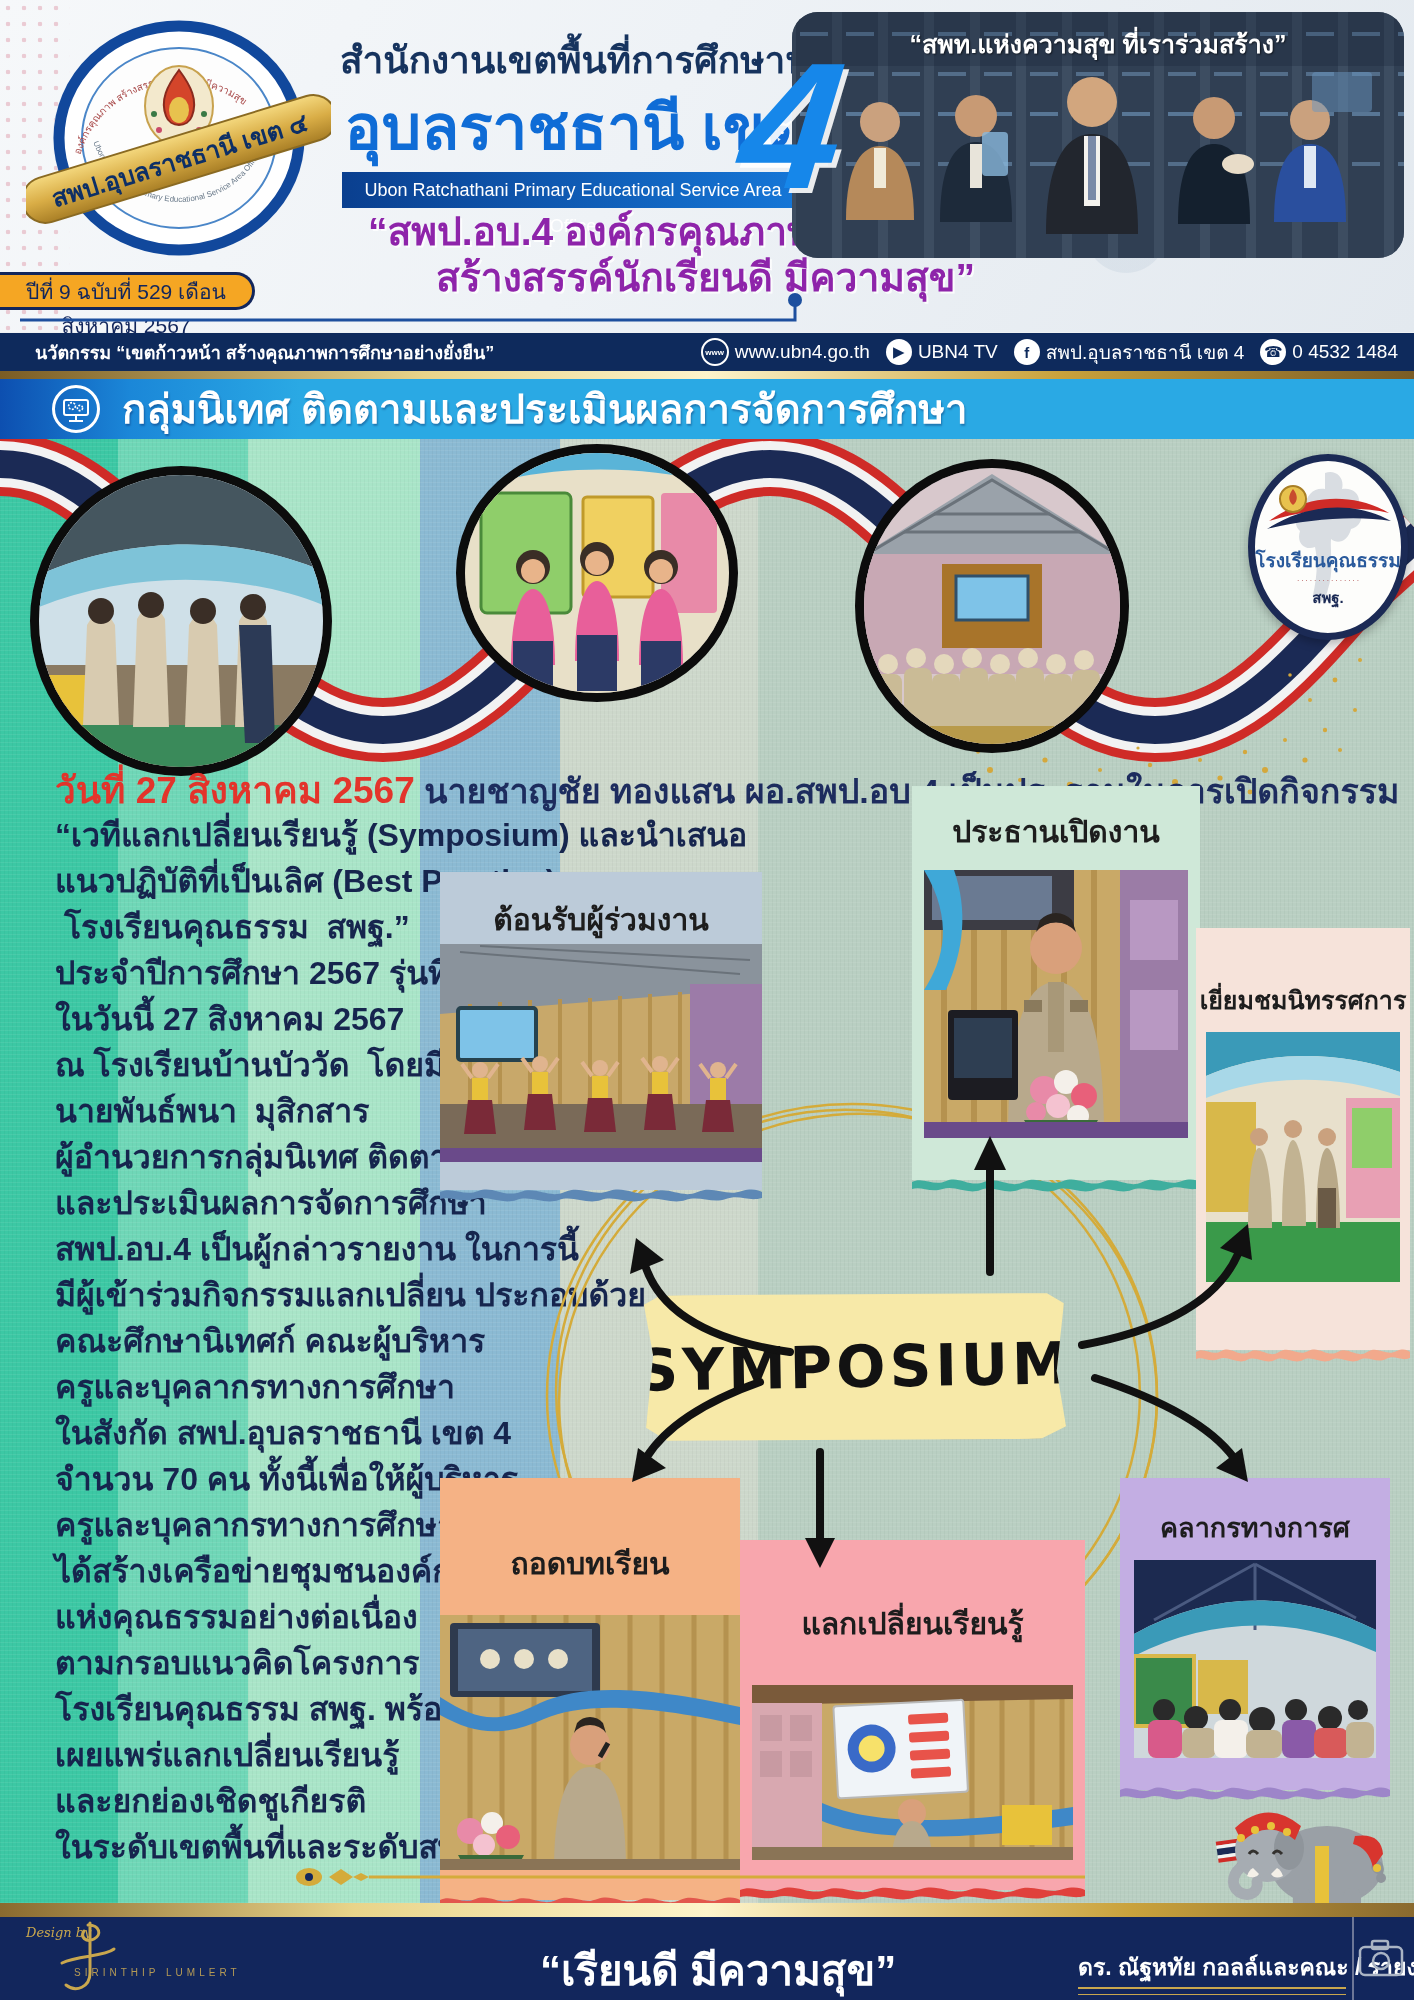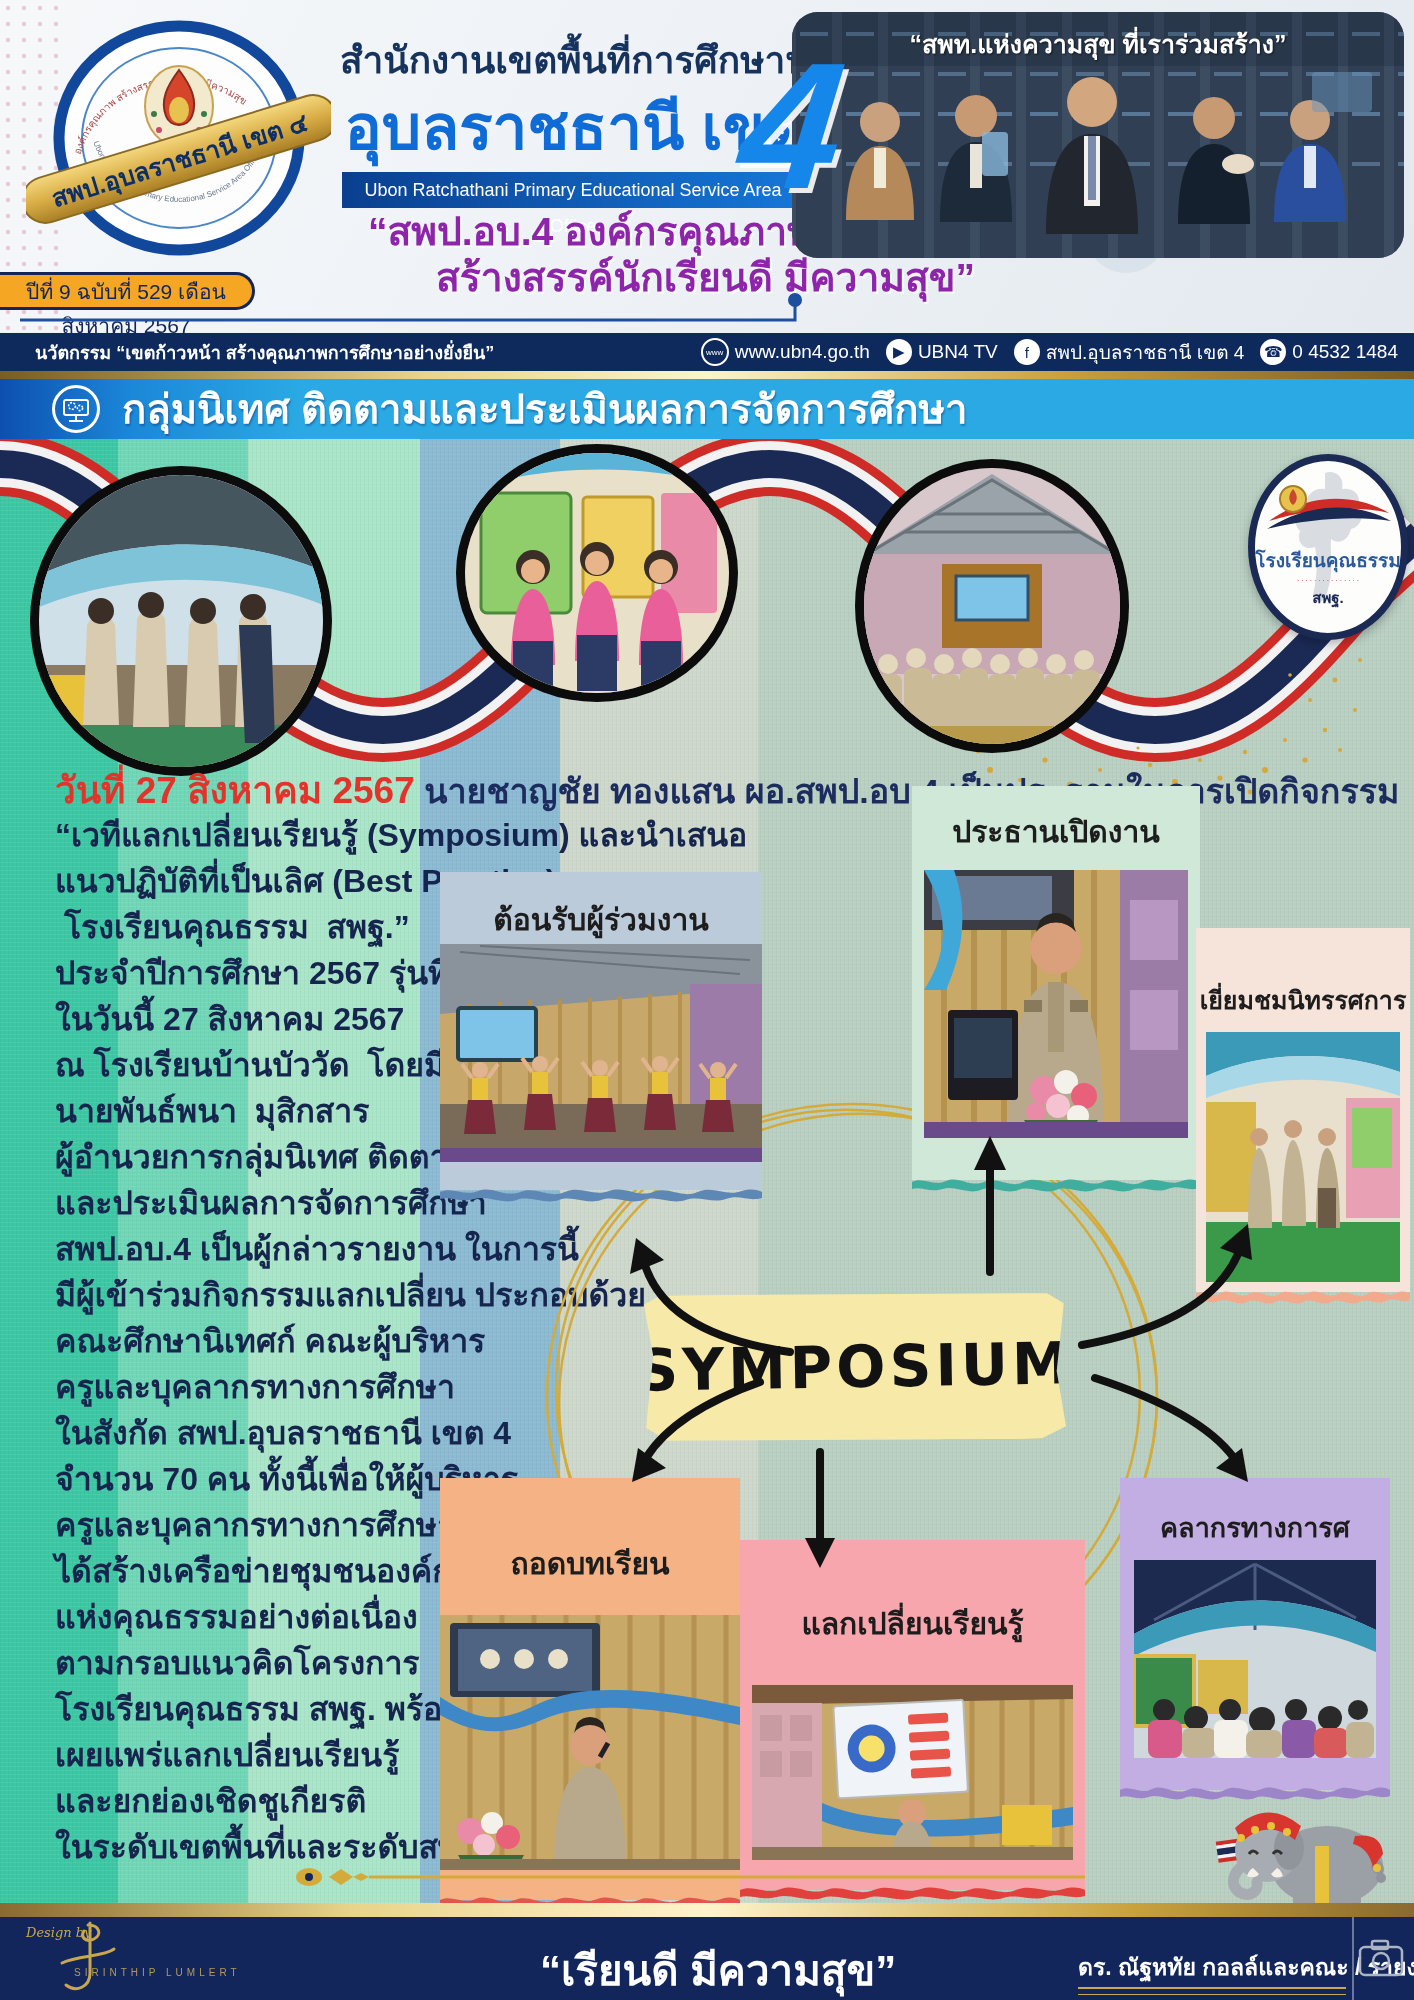--- a/index.html
+++ b/index.html
@@ -30,21 +30,21 @@
         font-size:21px;font-weight:normal;color:#12265c;box-sizing:border-box;z-index:3;}
   .h-photo{left:792px;top:12px;width:612px;height:246px;border-radius:26px;overflow:hidden;z-index:2;}
   .h-caption{left:0;top:12px;width:100%;text-align:center;color:#fff;font-size:25px;font-weight:bold;
         text-shadow:1px 1px 2px rgba(0,0,0,.6);z-index:2;}
   
   .infobar{left:0;top:333px;width:1414px;height:38px;background:#0e2a5c;color:#fff;display:flex;
         align-items:center;z-index:2;}
   .infobar .slog{margin-left:35px;font-size:18px;font-weight:bold;white-space:nowrap;}
   .infobar .right{margin-left:auto;margin-right:16px;display:flex;align-items:center;gap:16px;font-size:19px;}
   .ico{width:26px;height:26px;border-radius:50%;background:#fff;color:#0e2a5c;display:inline-flex;
-        align-items:center;justify-content:center;font-size:15px;font-weight:normal;margin-right:6px;}
+        align-items:center;justify-content:center;font-size:15px;font-weight:bold;margin-right:6px;}
   .ico.globe{background:transparent;border:2px solid #fff;color:#fff;font-size:8px;width:24px;height:24px;}
   .goldstrip{left:0;top:371px;width:1414px;height:8px;
         background:linear-gradient(90deg,#7a5c24,#e8d48a 30%,#fdf4cb 50%,#c9a23c 75%,#7a5c24);}
   .banner{left:0;top:379px;width:1414px;height:60px;display:flex;align-items:center;
         background:linear-gradient(90deg,#0d4fb0 0,#1b87d8 130px,#2aa9e4 300px,#2aa9e4 100%);z-index:2;}
   .banner-ico{width:48px;height:48px;border:3px solid #fff;border-radius:50%;margin-left:52px;
         display:flex;align-items:center;justify-content:center;box-sizing:border-box;}
   .banner-title{margin-left:22px;color:#fff;font-size:40px;font-weight:bold;white-space:nowrap;
         text-shadow:1px 2px 2px rgba(0,0,60,.3);}
   
@@ -521,21 +521,21 @@
           <path d="M100,250 L174,250 L164,268 L110,268 Z" fill="#3a6a3a"></path>
         </g>
         <rect y="252" width="264" height="16" fill="#6a4a8a"></rect>
       </svg>
     </div>
     <svg class="wave" style="bottom:-16px" viewBox="0 0 320 24" preserveAspectRatio="none">
       <path fill="#3fae9e" d="M0,10 C12,4 24,15 38,9 C52,3 64,16 80,10 C96,4 108,17 124,10 C140,3 152,15 168,9 C184,3 196,16 212,10 C228,4 240,17 256,10 C272,3 284,15 300,9 C310,6 316,8 320,10 L320,16 C306,20 298,12 284,17 C270,22 258,13 244,18 C230,23 216,13 202,18 C188,23 174,13 160,18 C146,23 132,13 118,18 C104,23 90,13 76,18 C62,23 48,13 34,17 C20,21 10,14 0,17 Z"></path>
     </svg>
   </div>
 
-  <div class="card" style="left:1196px;top:928px;width:214px;height:364px;background:#f6e3da">
+  <div class="card" style="left:1196px;top:928px;width:214px;height:422px;background:#f6e3da">
     <div class="card-label" style="top:52px;font-size:25px;">เยี่ยมชมนิทรรศการ</div>
     <div class="card-photo" style="left:10px;top:104px;width:194px;height:250px;">
       <svg width="194" height="250" viewBox="0 0 194 250" preserveAspectRatio="none">
         <rect width="194" height="250" fill="#e8e0cc"></rect>
         <path d="M0,0 L194,0 L194,40 C130,18 60,18 0,44 Z" fill="#3a9ab8"></path>
         <path d="M0,44 C60,18 130,18 194,40 L194,64 C130,42 60,42 0,66 Z" fill="#a8d8e8"></path>
         <rect x="0" y="70" width="50" height="110" fill="#d8b84a"></rect>
         <rect x="140" y="66" width="54" height="120" fill="#e8a0b4"></rect>
         <rect x="146" y="76" width="40" height="60" fill="#8fce6a"></rect>
         <rect y="190" width="194" height="60" fill="#3a9a4a"></rect>

